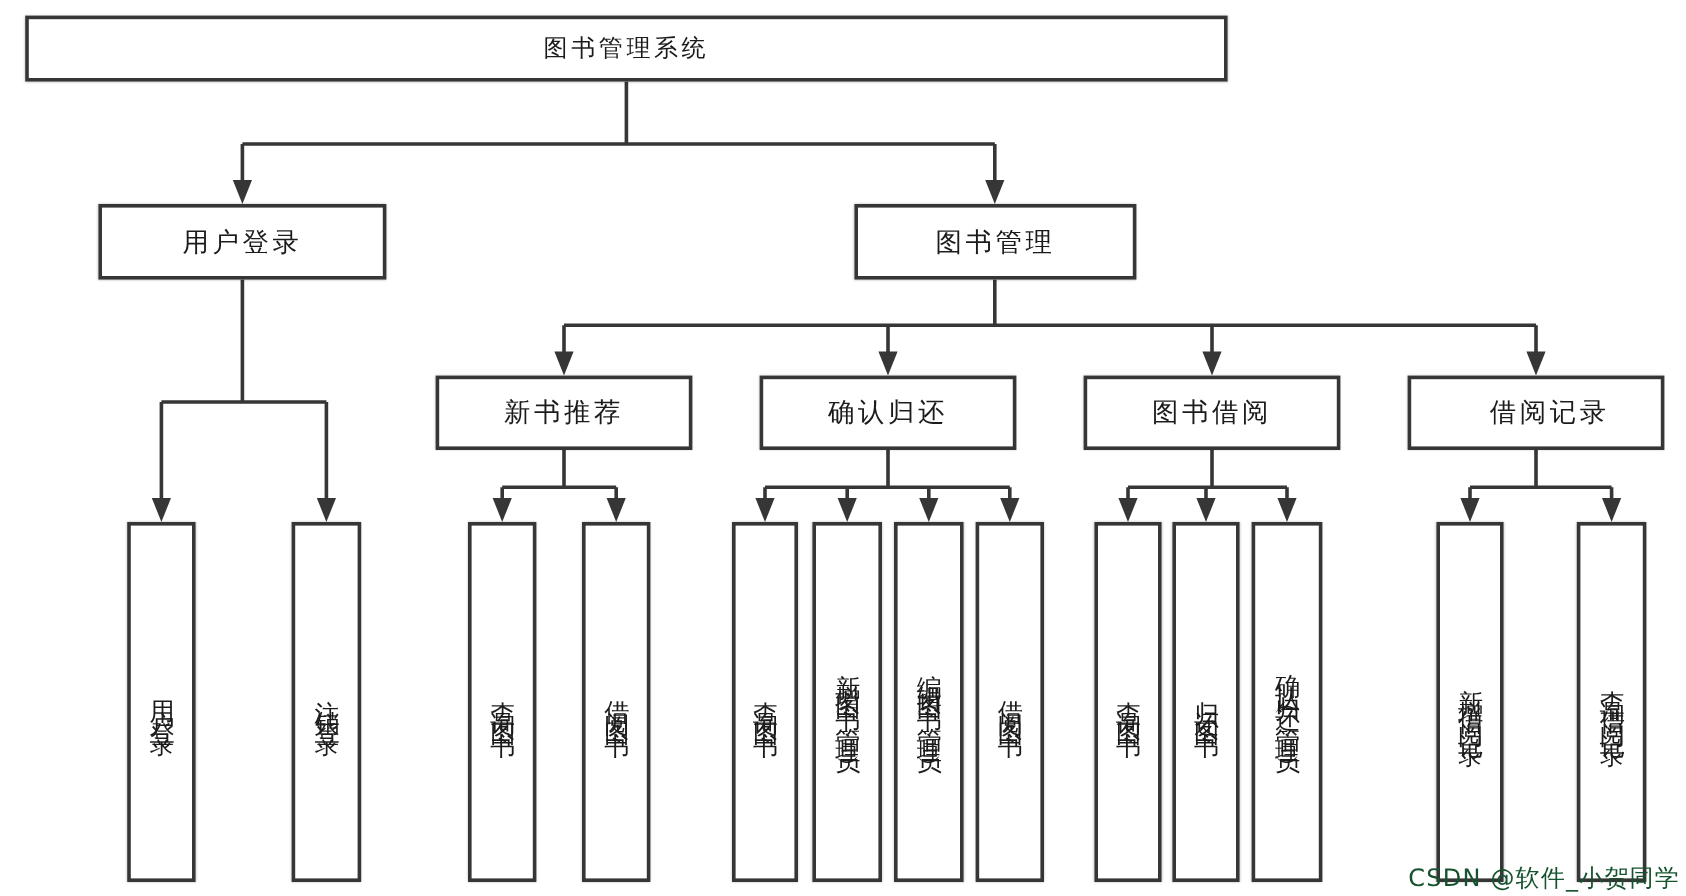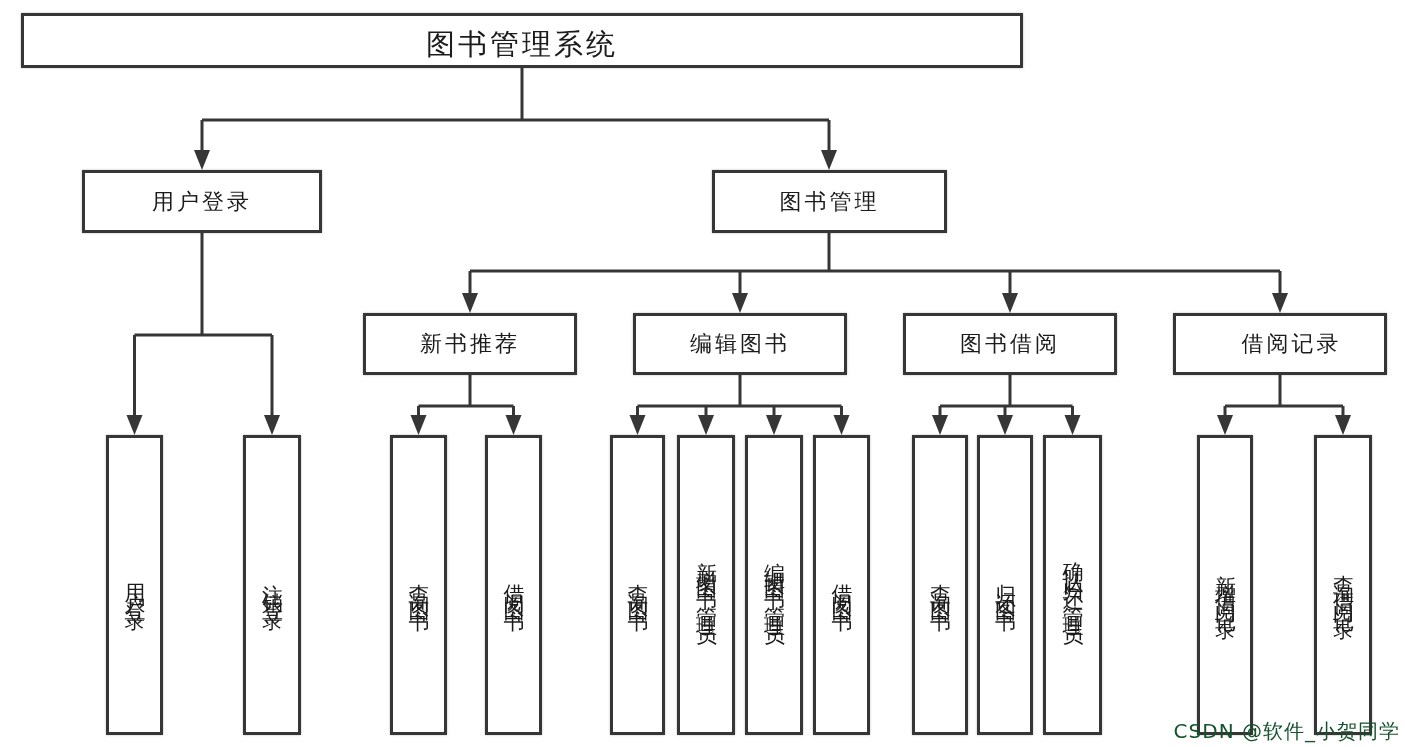--- a/index.html
+++ b/index.html
@@ -7,21 +7,21 @@
     position:relative;width:1405px;height:747px;background:#ffffff;overflow:hidden;
     font-family:"DejaVu Sans","Liberation Sans",sans-serif;color:#1b1b1b;
   }
   .connectors{position:absolute;left:0;top:0;width:1405px;height:747px;}
   .node{
     position:absolute;box-sizing:border-box;border:3px solid #363636;background:#ffffff;
     display:flex;align-items:center;justify-content:center;
     box-shadow:0 0 2px rgba(0,0,0,0.28);
   }
   .hbox{font-size:22px;letter-spacing:3px;white-space:nowrap;}
-  .root-box{font-size:29px;align-items:flex-end;}
+  .root-box{font-size:20px;}
   .vtext{
     writing-mode:vertical-lr;text-orientation:mixed;
     font-size:21px;letter-spacing:9px;line-height:1.1;white-space:nowrap;
   }
   .watermark{
     position:absolute;right:5px;bottom:2px;z-index:5;
     font-size:20px;letter-spacing:1px;color:#14532d;white-space:nowrap;
   }
 </style>
 </head>
@@ -70,21 +70,21 @@
     <span>用户登录</span>
   </div>
   <div class="node hbox" style="left:363px;top:313px;width:214px;height:62px;">
     <span>新书推荐</span>
   </div>
 
   <div class="node hbox" style="left:712px;top:170px;width:235px;height:63px;">
     <span>图书管理</span>
   </div>
   <div class="node hbox" style="left:633px;top:313px;width:214px;height:62px;">
-    <span>编辑图书</span>
+    <span>确认归还</span>
   </div>
   <div class="node hbox" style="left:903px;top:313px;width:214px;height:62px;">
     <span>图书借阅</span>
   </div>
   <div class="node hbox" style="left:1173px;top:313px;width:214px;height:62px;padding-left:23px;">
     <span>借阅记录</span>
   </div>
 
   <div class="node" style="left:106px;top:435px;width:57px;height:300px;">
     <span class="vtext">用户登录</span>

